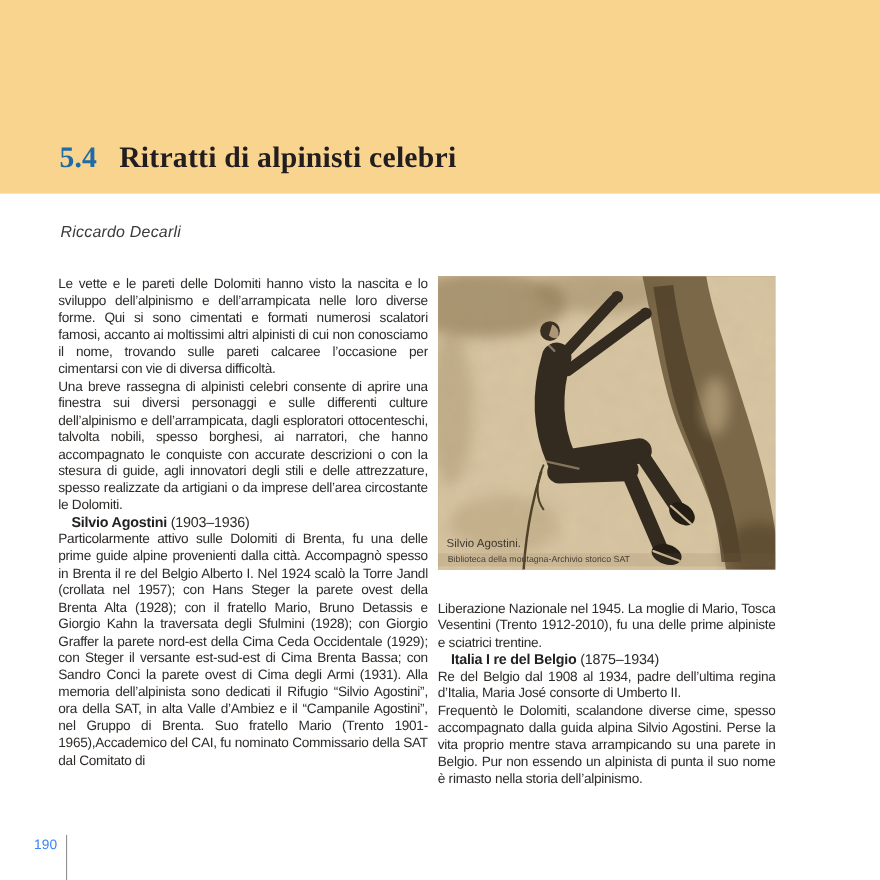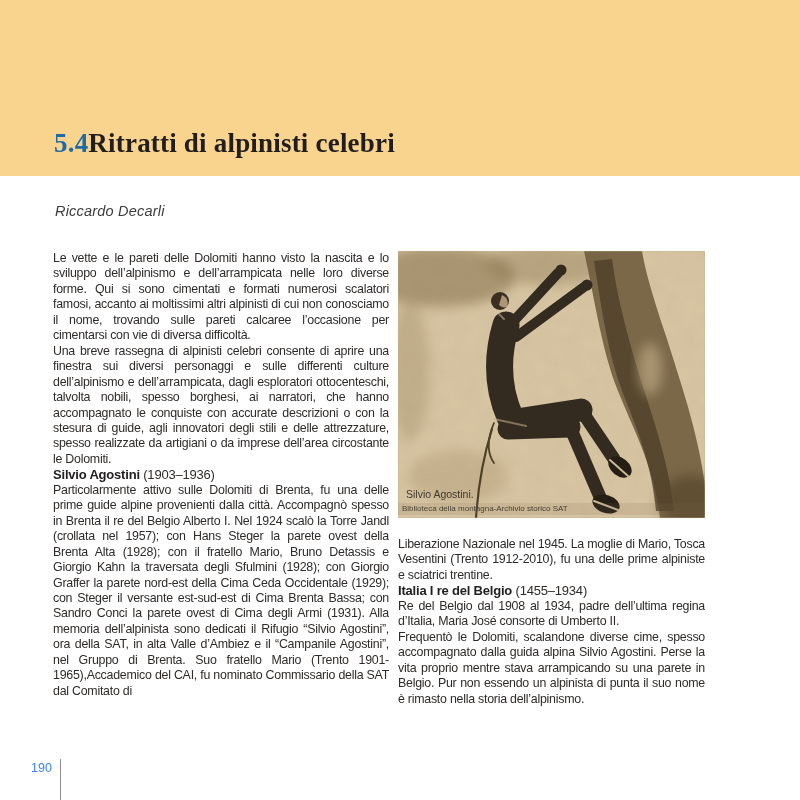--- a/index.html
+++ b/index.html
@@ -8,50 +8,50 @@
     font-family:"Liberation Sans",sans-serif;color:#2f2c2a;overflow:hidden;
   }
   .banner{
     position:absolute;left:0;top:0;width:800px;height:176px;
     background:#f9d48e;
   }
   .title-row{
     position:absolute;left:54px;top:128px;
     font-family:"Liberation Serif","DejaVu Serif",serif;
     font-weight:bold;font-size:27px;letter-spacing:.2px;
-    display:flex;gap:0;align-items:baseline;
+    display:flex;gap:20px;align-items:baseline;
   }
   .section-number{color:#1e6ba6;}
   .section-title{color:#221e1f;}
   .author{
     position:absolute;left:55px;top:203px;
     font-style:italic;font-size:14.5px;color:#3c3c3c;letter-spacing:.2px;text-align:right;
   }
   .col{
     position:absolute;top:251px;
     font-size:12.4px;line-height:15.45px;letter-spacing:-.25px;
     text-align:justify;color:#2e2b29;
   }
   .col p{margin:0;}
   .col-left{left:53px;width:336px;height:496px;overflow:hidden;}
   .col-right{left:398px;width:307px;height:492px;overflow:hidden;}
   .subhead{margin-top:10px;margin-bottom:1px;font-size:13px;letter-spacing:-.2px;}
-  .subhead b{font-weight:bold;color:#232020;}
+  .subhead b{font-weight:bold;color:#232020;margin-left:12px;}
   .photo-wrap{
-    position:relative;width:351px;height:267px;margin-bottom:19px;
+    position:relative;width:351px;height:267px;margin-bottom:28px;
     background:#d9c6a3;overflow:hidden;
   }
   .photo-wrap svg{display:block;}
   .photo-caption{
     position:absolute;left:8px;bottom:18px;
     font-size:10.5px;letter-spacing:0;color:#3e3930;line-height:12px;text-align:left;
   }
   .photo-credit{
     position:absolute;left:0;bottom:3px;width:100%;box-sizing:border-box;
-    padding:1px 4px;background:rgba(125,105,75,0.14);
+    padding:1px 9px;background:rgba(125,105,75,0.14);
     font-size:8px;letter-spacing:0;color:#45procent3f33;color:#453f33;line-height:10px;text-align:left;
   }
   .page-number{
     position:absolute;left:31px;top:761px;
     font-size:12.5px;color:#3b82f6;letter-spacing:0;
   }
   .footer-rule{
     position:absolute;left:60px;top:759px;width:1px;height:41px;background:#909090;
   }
 </style>
@@ -122,19 +122,19 @@
         <path d="M 104,44 C 109,46 111,51 109,56 C 106,57 103,56 101,54 Z" fill="#c9b08a" stroke="none" opacity="0.8"></path>
         <path d="M 96,168 L 128,175" stroke="#c9b08a" stroke-width="2" opacity="0.55"></path>
         <path d="M 100,62 L 106,68" stroke="#d9c6a3" stroke-width="2" opacity="0.5"></path>
       </g>
       <rect x="0" y="0" width="307" height="267" fill="none" stroke="#c3ae85" stroke-width="1" opacity="0.6"></rect>
     </svg>
     <div class="photo-caption">Silvio Agostini.</div>
     <div class="photo-credit">Biblioteca della montagna-Archivio storico SAT</div>
   </div>
   <p>Liberazione Nazionale nel 1945. La moglie di Mario, Tosca Vesentini (Trento 1912-2010), fu una delle prime alpiniste e sciatrici trentine.</p>
-  <p class="subhead"><b>Italia I re del Belgio</b><span> (1455–1934)</span></p>
+  <p class="subhead"><b>Italia I re del Belgio</b><span> (1875–1934)</span></p>
   <p>Re del Belgio dal 1908 al 1934, padre dell’ultima regina d’Italia, Maria José consorte di Umberto II.</p>
   <p>Frequentò le Dolomiti, scalandone diverse cime, spesso accompa­gnato dalla guida alpina Silvio Agostini. Perse la vita proprio mentre stava arrampicando su una parete in Belgio. Pur non essendo un alpinista di punta il suo nome è rimasto nella storia dell’alpinismo.</p>
 </div>
 
 <div class="page-number">190</div>
 <div class="footer-rule"></div>
 
 </body></html>

